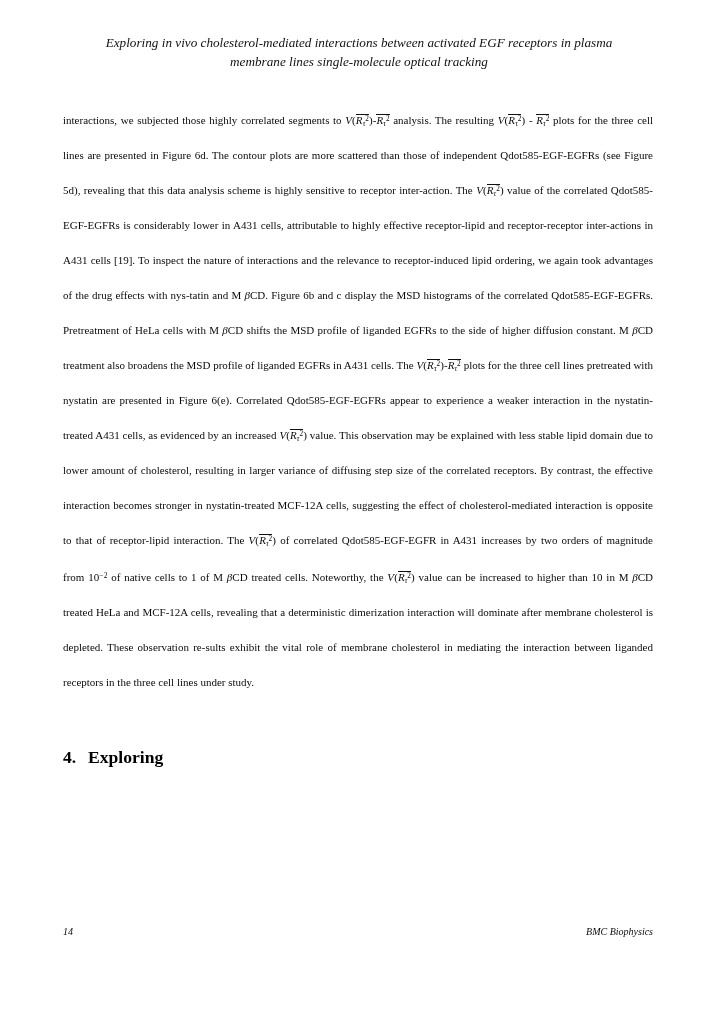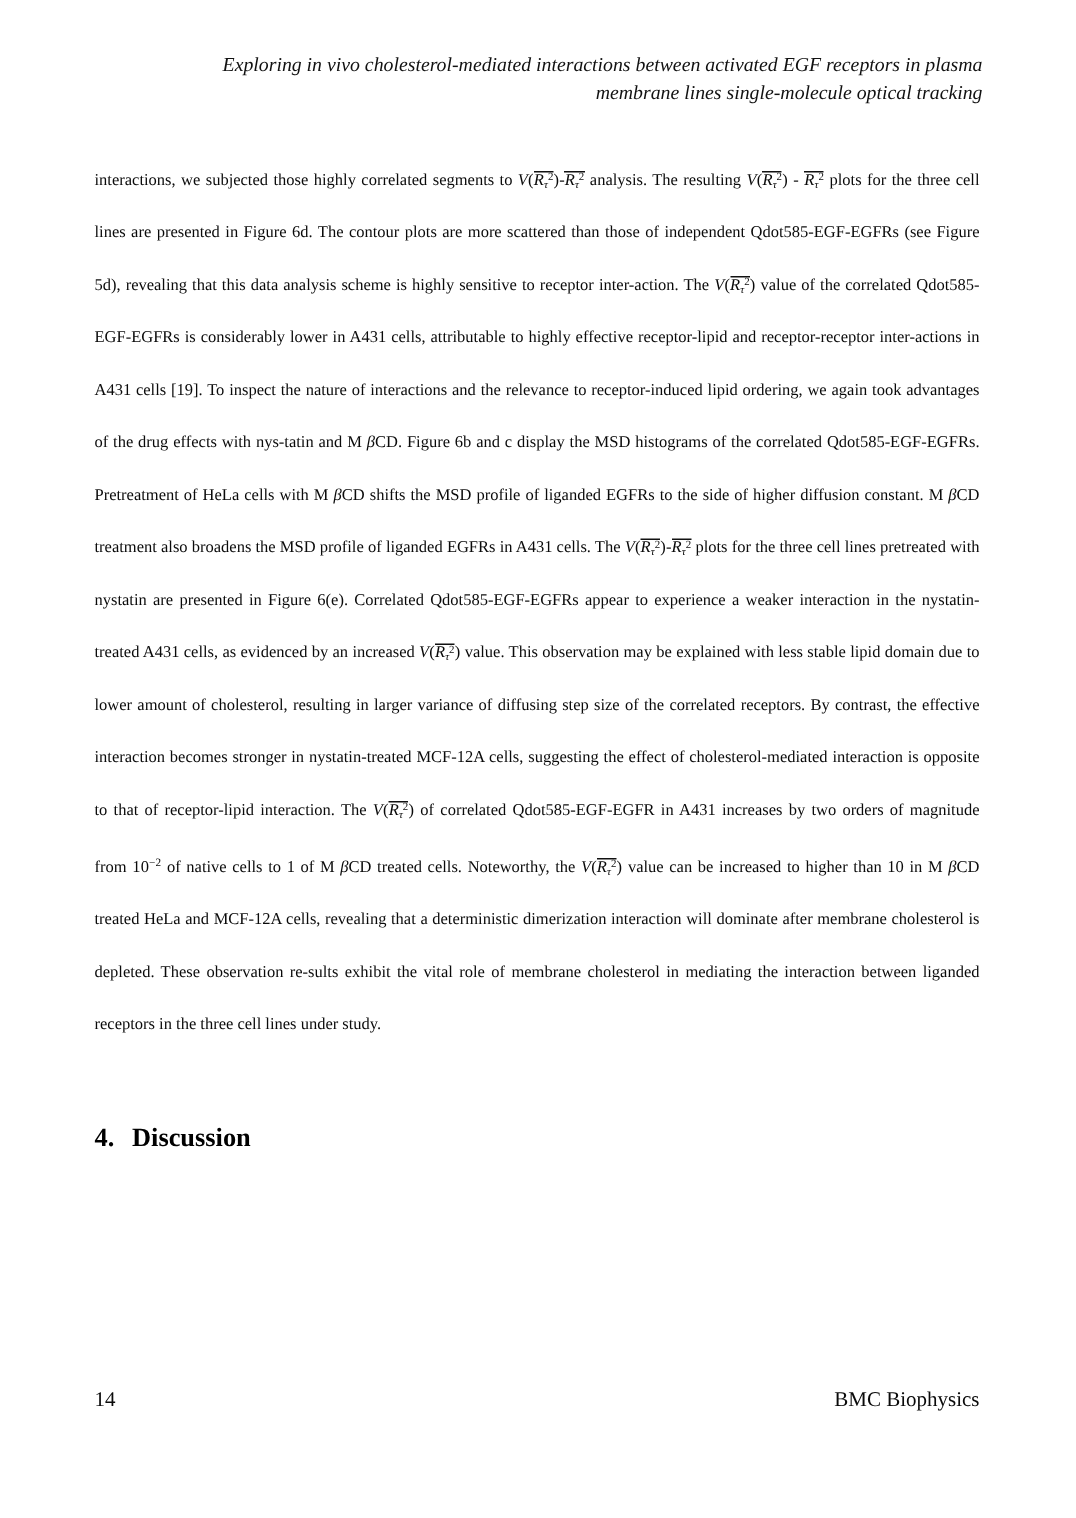--- a/index.html
+++ b/index.html
@@ -26,21 +26,21 @@
 
   
   .running-header {
     position: absolute;
     left: 63px;
     top: 33px;
     width: 592px;
     font-style: italic;
     font-size: 13.2px;
     line-height: 19px;
-    text-align: right;
+    text-align: center;
     color: #111;
   }
 
   
   .body-block {
     position: absolute;
     left: 63px;
     top: 103px;
     width: 590px;
   }
@@ -116,41 +116,42 @@
 
   
   .footer {
     position: absolute;
     left: 63px;
     top: 926px;
     width: 590px;
     display: flex;
     justify-content: space-between;
     align-items: baseline;
-    font-size: 14px;
+    font-size: 10px;
     color: #0a0a0a;
+    font-style: italic;
   }
   .footer-page-number { text-align: left; }
   .footer-journal { text-align: center; }
 </style>
 </head>
 <body>
 
 <div class="page">
 
   <div class="running-header">
     <div>Exploring in vivo cholesterol-mediated interactions between activated EGF receptors in plasma</div>
     <div>membrane lines single-molecule optical tracking</div>
   </div>
 
   <div class="body-block">
 
     <p class="para"><span>interactions, we subjected those highly correlated segments to </span><span class="math"><span class="mvar">V</span><span class="paren">(</span><span class="obar"><span class="rsym">R</span><span class="sub-tau">τ</span><span class="sup-2">2</span></span><span class="paren">)</span></span><span class="mdash-op">-</span><span class="math"><span class="obar"><span class="rsym">R</span><span class="sub-tau">τ</span><span class="sup-2">2</span></span></span><span> analysis. The resulting </span><span class="math"><span class="mvar">V</span><span class="paren">(</span><span class="obar"><span class="rsym">R</span><span class="sub-tau">τ</span><span class="sup-2">2</span></span><span class="paren">)</span></span> <span class="mdash-op">-</span> <span class="math"><span class="obar"><span class="rsym">R</span><span class="sub-tau">τ</span><span class="sup-2">2</span></span></span><span> plots for the three cell lines are presented in Figure 6d. The contour plots are more scattered than those of independent Qdot585-EGF-EGFRs (see Figure 5d), revealing that this data analysis scheme is highly sensitive to receptor inter-action. The </span><span class="math"><span class="mvar">V</span><span class="paren">(</span><span class="obar"><span class="rsym">R</span><span class="sub-tau">τ</span><span class="sup-2">2</span></span><span class="paren">)</span></span><span> value of the correlated Qdot585-EGF-EGFRs is considerably lower in A431 cells, attributable to highly effective receptor-lipid and receptor-receptor inter-actions in A431 cells [19]. To inspect the nature of interactions and the relevance to receptor-induced lipid ordering, we again took advantages of the drug effects with nys-tatin and M </span><span class="beta">β</span><span>CD. Figure 6b and c display the MSD histograms of the correlated Qdot585-EGF-EGFRs. Pretreatment of HeLa cells with M </span><span class="beta">β</span><span>CD shifts the MSD profile of liganded EGFRs to the side of higher diffusion constant. M </span><span class="beta">β</span><span>CD treatment also broadens the MSD profile of liganded EGFRs in A431 cells. The </span><span class="math"><span class="mvar">V</span><span class="paren">(</span><span class="obar"><span class="rsym">R</span><span class="sub-tau">τ</span><span class="sup-2">2</span></span><span class="paren">)</span></span><span class="mdash-op">-</span><span class="math"><span class="obar"><span class="rsym">R</span><span class="sub-tau">τ</span><span class="sup-2">2</span></span></span><span> plots for the three cell lines pretreated with nystatin are presented in Figure 6(e). Correlated Qdot585-EGF-EGFRs appear to experience a weaker interaction in the nystatin-treated A431 cells, as evidenced by an increased </span><span class="math"><span class="mvar">V</span><span class="paren">(</span><span class="obar"><span class="rsym">R</span><span class="sub-tau">τ</span><span class="sup-2">2</span></span><span class="paren">)</span></span><span> value. This observation may be explained with less stable lipid domain due to lower amount of cholesterol, resulting in larger variance of diffusing step size of the correlated receptors. By contrast, the effective interaction becomes stronger in nystatin-treated MCF-12A cells, suggesting the effect of cholesterol-mediated interaction is opposite to that of receptor-lipid interaction. The </span><span class="math"><span class="mvar">V</span><span class="paren">(</span><span class="obar"><span class="rsym">R</span><span class="sub-tau">τ</span><span class="sup-2">2</span></span><span class="paren">)</span></span><span> of correlated Qdot585-EGF-EGFR in A431 increases by two orders of magnitude from </span><span class="math"><span style="font-style:normal">10</span><span class="sup" style="font-style:normal">−2</span></span><span> of native cells to 1 of M </span><span class="beta">β</span><span>CD treated cells. Noteworthy, the </span><span class="math"><span class="mvar">V</span><span class="paren">(</span><span class="obar"><span class="rsym">R</span><span class="sub-tau">τ</span><span class="sup-2">2</span></span><span class="paren">)</span></span><span> value can be increased to higher than 10 in M </span><span class="beta">β</span><span>CD treated HeLa and MCF-12A cells, revealing that a deterministic dimerization interaction will dominate after membrane cholesterol is depleted. These observation re-sults exhibit the vital role of membrane cholesterol in mediating the interaction between liganded receptors in the three cell lines under study.</span></p>
 
-    <h2 class="section-heading"><span class="sec-num">4.</span><span>Discussion</span></h2>
+    <h2 class="section-heading"><span class="sec-num">4.</span><span>Exploring</span></h2>
 
   </div>
 
   <div class="footer">
     <span class="footer-page-number">14</span>
     <span class="footer-journal">BMC Biophysics</span>
   </div>
 
 </div>
 

